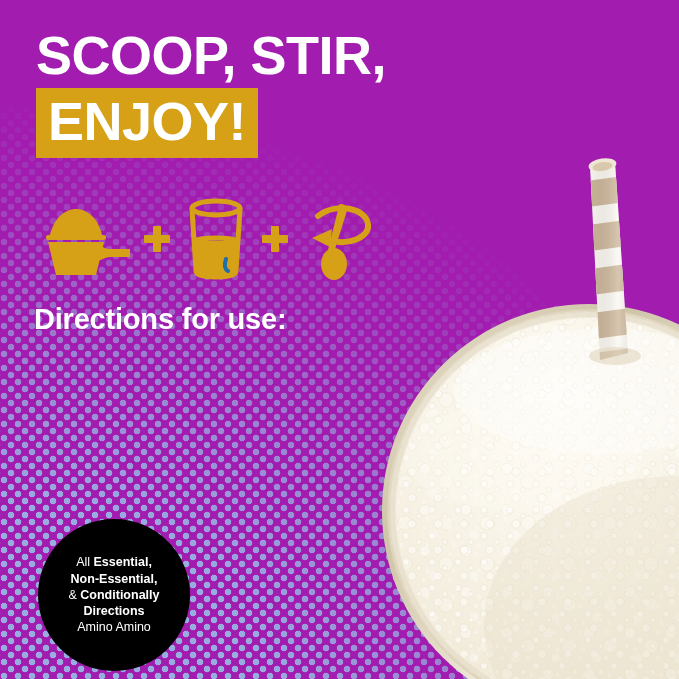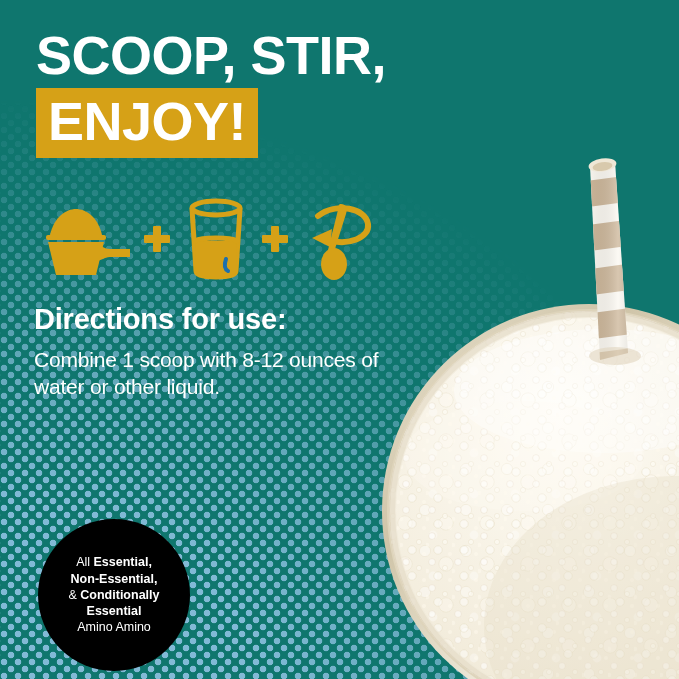--- a/index.html
+++ b/index.html
@@ -6,21 +6,21 @@
   * { margin:0; padding:0; box-sizing:border-box; }
   html, body {
     width:679px; height:679px;
     font-family:"Liberation Sans", sans-serif;
     background:#0d5e96;
   }
   #stage {
     position:relative;
     width:679px; height:679px;
     overflow:hidden;
-    background:#0f766e;
+    background:#a21caf;
   }
 
   
   .halftone {
     position:absolute; inset:0;
     background-image:
       radial-gradient(circle at 4px 4px, rgba(150,198,232,0.85) 3.1px, rgba(150,198,232,0) 3.6px),
       radial-gradient(circle at 4px 4px, rgba(150,198,232,0.85) 3.1px, rgba(150,198,232,0) 3.6px);
     background-size: 14px 14px, 14px 14px;
     background-position: 0 0, 7px 7px;
@@ -179,28 +179,27 @@
           <path d="M20 20 C38 6, 68 12, 70 28 C72 42, 50 50, 30 44"></path>
         </g>
 
         <path d="M14 42 L34 33 L32 51 Z" fill="#d6a117"></path>
       </svg>
     </div>
   </div>
 
   <div class="directions">
     <div class="dir-title">Directions for use:</div>
-    <div class="dir-para">Combine 1 scoop with 8-12 ounces of water or other liquid.</div>
   </div>
 
   <div class="badge">
     <span class="bl"><span>All </span><b>Essential,</b></span>
     <span class="bl"><b>Non-Essential,</b></span>
     <span class="bl"><span>&amp; </span><b>Conditionally</b></span>
-    <span class="bl"><b>Essential</b></span>
+    <span class="bl"><b>Directions</b></span>
     <span class="bl">Amino Amino</span>
   </div>
 
   <svg class="drink" viewBox="0 0 430 430">
     <defs>
       <radialGradient id="foamGrad" cx="42%" cy="26%" r="88%">
         <stop offset="0%" stop-color="#fffdf7"></stop>
         <stop offset="45%" stop-color="#f7f2e5"></stop>
         <stop offset="100%" stop-color="#eee6d2"></stop>
       </radialGradient>

